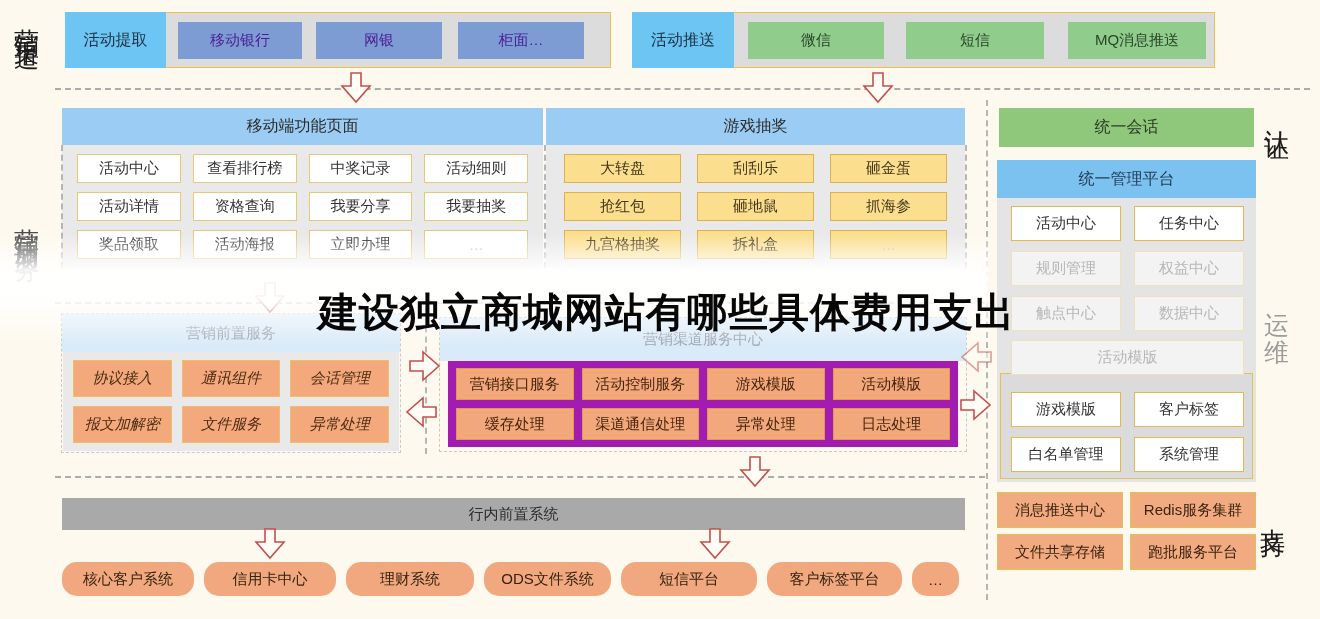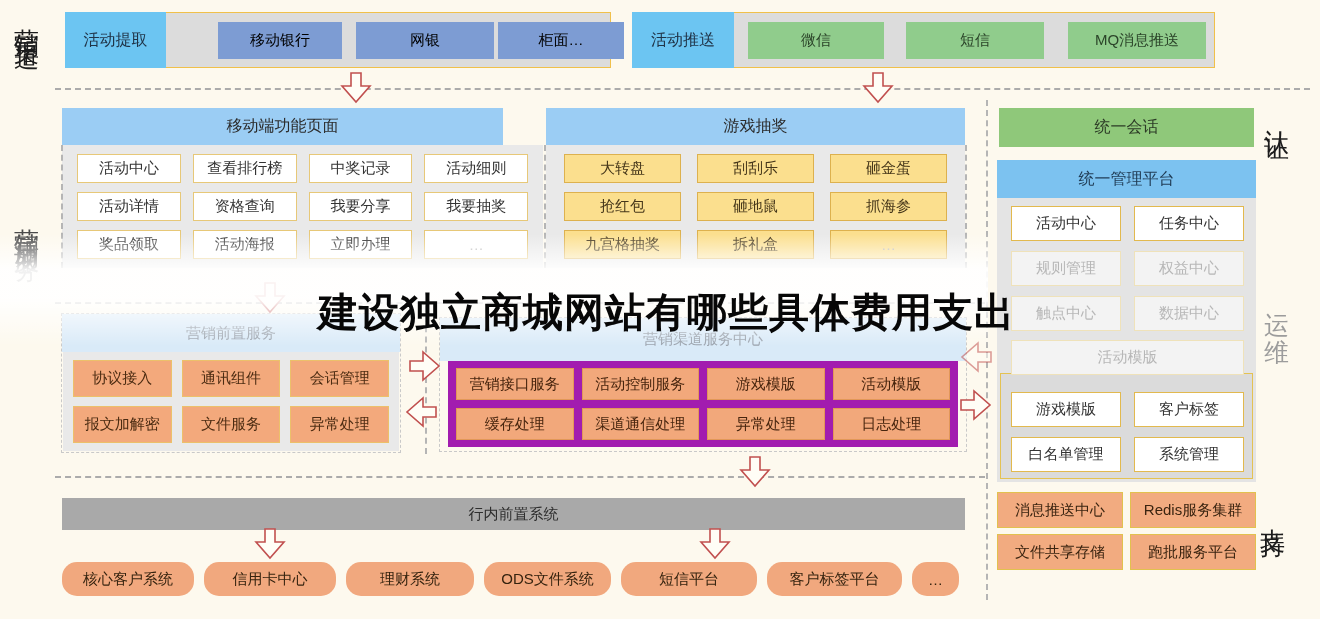--- a/index.html
+++ b/index.html
@@ -9,37 +9,37 @@
   .cell{display:flex;align-items:center;justify-content:center;box-sizing:border-box;
         font-size:15px;white-space:nowrap;}
   .vtext{writing-mode:vertical-rl;text-orientation:upright;line-height:1;}
   .hdash{border-top:2px dashed #ababab;height:0;z-index:2;}
   .vdash{border-left:2px dashed #b5b5b5;width:0;z-index:2;}
   .arrow{z-index:3;}
   .pale{opacity:.55;}
   
   .tray{background:#dcdcdc;border:1px solid #f0c04a;}
   .traylabel{background:#6cc5f2;color:#203448;font-size:16px;z-index:1;}
-  .chblue{background:#7d9cd3;color:#000000;margin-left:40px;}
+  .chblue{background:#7d9cd3;color:#4c1d95;}
   .chgreen{background:#90cc8c;color:#2b4429;}
   
   .bighead{background:#9bcdf4;color:#2b2b2b;font-size:16px;}
   .grid{display:grid;box-sizing:border-box;}
   .mobilegrid{left:62px;top:145px;width:481px;height:123px;background:#e9e9e9;
               grid-template-columns:repeat(4,1fr);gap:9px 12px;padding:9px 15px;}
   .gamegrid{left:546px;top:145px;width:419px;height:123px;background:#e9e9e9;
             grid-template-columns:repeat(3,1fr);gap:9px 16px;padding:9px 18px;}
   .wbtn{background:#ffffff;border:1px solid #e7c878;color:#333;}
   .ybtn{background:#fbdf8e;border:1px solid #ddb14e;color:#46371a;}
   .dim{color:#b9b9b9;}
   
   .sechead{background:#d9eaf8;color:#9aa2ac;font-size:15px;}
   .secoutline{border:1px dashed #c9c9c9;}
   .frontbody{left:63px;top:352px;width:336px;height:99px;background:#e9e9e9;
-             grid-template-columns:repeat(3,1fr);gap:9px 10px;padding:8px 10px;}
+             grid-template-columns:repeat(3,1fr);gap:9px 10px;padding:8px 10px;font-style:italic;}
   .obtn{background:#f3a97c;border:1px solid #ecc06a;color:#4c2c12;}
   .centerpanel{left:448px;top:361px;width:510px;height:86px;background:#a21caf;
                grid-template-columns:repeat(4,1fr);gap:8px;padding:7px 8px;}
   .obtn2{background:#f2a87b;border:1px solid #e29758;color:#47250e;}
   .graybar{background:#a9a9a9;color:#2e2e2e;font-size:15px;}
   .bottomrow{left:62px;top:562px;width:901px;height:34px;
              grid-template-columns:132px 132px 128px 127px 136px 135px 47px;gap:10px;}
   .sbtn{background:#f1a87e;color:#35230f;border-radius:15px;}
   
   .session{background:#8fc87a;color:#2c3a26;font-size:16px;}
@@ -64,21 +64,21 @@
 <body>
 
 <div class="stage">
 
   <div class="abs vtext sidelabel" style="left:14px;top:8px;">营销渠道</div>
   <div class="abs vtext sidelabel" style="left:14px;top:208px;color:#4a4a4a;">营销活动服务</div>
 
   <div class="abs tray" style="left:65px;top:12px;width:546px;height:56px;"></div>
   <div class="abs cell traylabel" style="left:65px;top:12px;width:101px;height:56px;">活动提取</div>
   <div class="abs cell chblue" style="left:178px;top:22px;width:124px;height:37px;z-index:1;">移动银行</div>
-  <div class="abs cell chblue" style="left:316px;top:22px;width:138px;height:37px;z-index:1;">网银</div>
+  <div class="abs cell chblue" style="left:316px;top:22px;width:126px;height:37px;z-index:1;">网银</div>
   <div class="abs cell chblue" style="left:458px;top:22px;width:126px;height:37px;z-index:1;">柜面…</div>
 
   <div class="abs tray" style="left:632px;top:12px;width:583px;height:56px;"></div>
   <div class="abs cell traylabel" style="left:632px;top:12px;width:102px;height:56px;">活动推送</div>
   <div class="abs cell chgreen" style="left:748px;top:22px;width:136px;height:37px;z-index:1;">微信</div>
   <div class="abs cell chgreen" style="left:906px;top:22px;width:138px;height:37px;z-index:1;">短信</div>
   <div class="abs cell chgreen" style="left:1056px;top:22px;width:138px;height:37px;z-index:1;margin-left:12px;">MQ消息推送</div>
 
   <div class="abs hdash" style="left:55px;top:88px;width:1255px;"></div>
   <div class="abs hdash" style="left:55px;top:302px;width:930px;"></div>
@@ -113,21 +113,21 @@
   <svg class="abs arrow" style="left:737px;top:456px;" width="36" height="32" viewBox="0 0 36 32">
       <polygon points="13,1 23,1 23,14 32,14 18,30 4,14 13,14" fill="#fffdf6" stroke="#c1504f" stroke-width="1.6"></polygon>
     </svg>
   <svg class="abs arrow" style="left:252px;top:528px;" width="36" height="32" viewBox="0 0 36 32">
       <polygon points="13,1 23,1 23,14 32,14 18,30 4,14 13,14" fill="#fffdf6" stroke="#c1504f" stroke-width="1.6"></polygon>
     </svg>
   <svg class="abs arrow" style="left:697px;top:528px;" width="36" height="32" viewBox="0 0 36 32">
       <polygon points="13,1 23,1 23,14 32,14 18,30 4,14 13,14" fill="#fffdf6" stroke="#c1504f" stroke-width="1.6"></polygon>
     </svg>
 
-  <div class="abs cell bighead" style="left:62px;top:108px;width:441px;height:37px;">移动端功能页面</div>
+  <div class="abs cell bighead" style="left:62px;top:108px;width:481px;height:37px;">移动端功能页面</div>
   <div class="abs cell bighead" style="left:546px;top:108px;width:419px;height:37px;">游戏抽奖</div>
 
   <div class="abs grid mobilegrid">
     <div class="cell wbtn">活动中心</div>
     <div class="cell wbtn">查看排行榜</div>
     <div class="cell wbtn">中奖记录</div>
     <div class="cell wbtn">活动细则</div>
     <div class="cell wbtn">活动详情</div>
     <div class="cell wbtn">资格查询</div>
     <div class="cell wbtn">我要分享</div>

